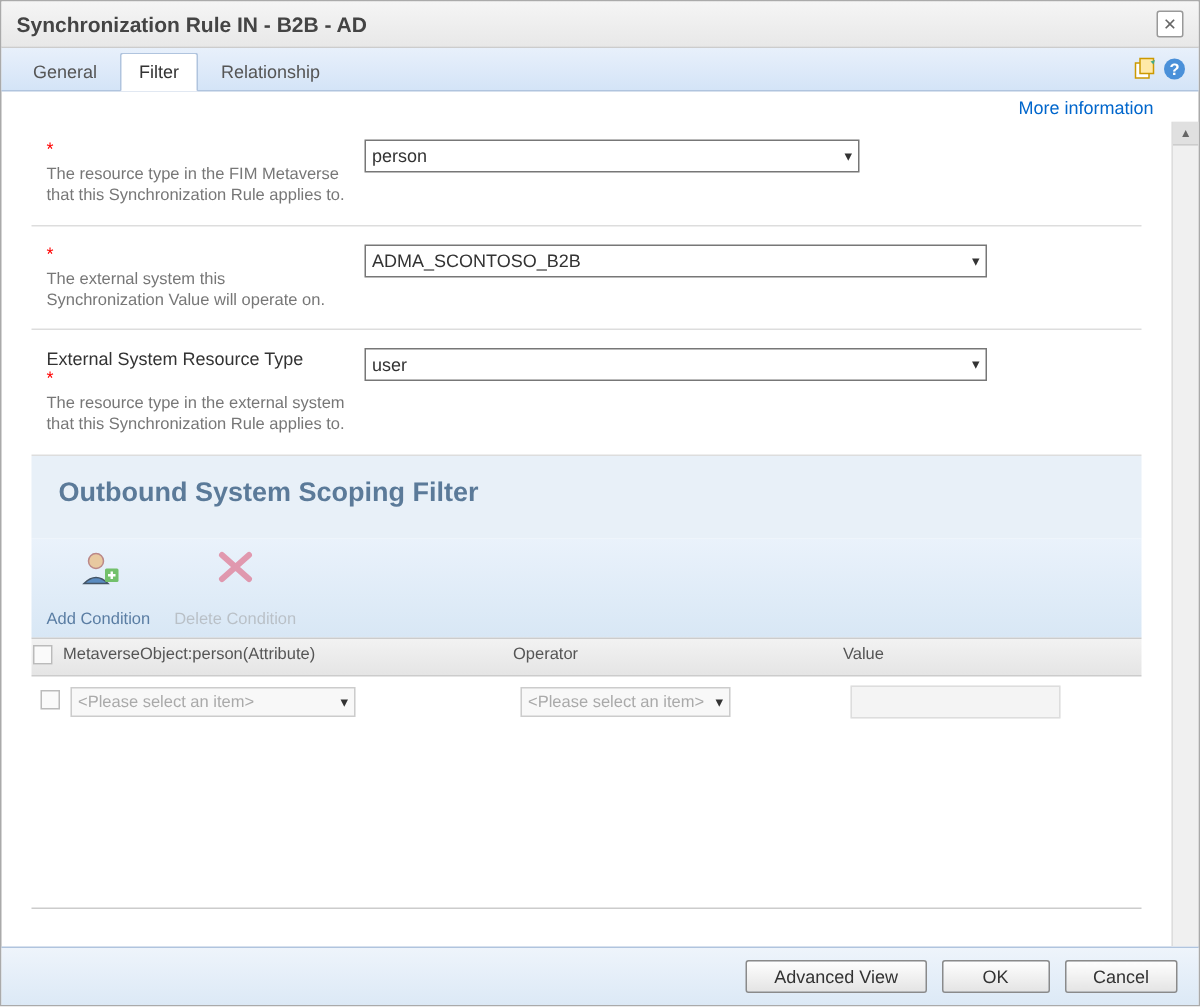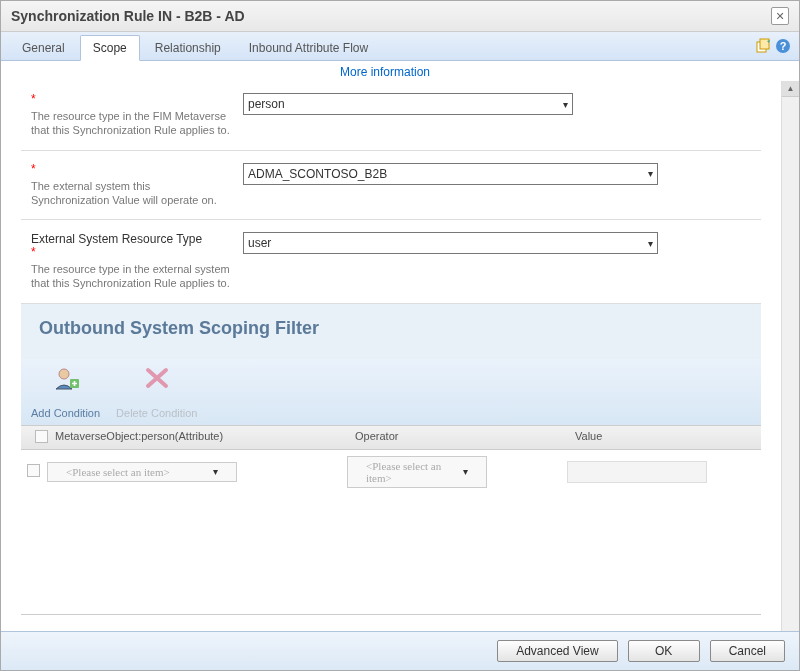--- a/index.html
+++ b/index.html
@@ -6,49 +6,49 @@
 body { font-family: "Segoe UI", Tahoma, sans-serif; font-size: 12px; color: #333; background: #fff; width: 800px; height: 671px; overflow: hidden; position: relative; }
 .dialog { border: 1px solid #aaa; width: 800px; height: 671px; display: flex; flex-direction: column; }
 .titlebar { background: linear-gradient(#f5f5f5, #e8e8e8); border-bottom: 1px solid #ccc; padding: 6px 10px; display: flex; justify-content: space-between; align-items: center; }
 .titlebar-title { font-weight: bold; font-size: 14px; color: #444; }
 .close-btn { width: 18px; height: 18px; border: 1px solid #999; border-radius: 2px; background: #fff; display: flex; align-items: center; justify-content: center; cursor: pointer; font-size: 11px; color: #666; }
 .tabstrip { background: linear-gradient(#e8f0fb, #d4e4f7); border-bottom: 1px solid #b0c4de; padding: 3px 8px 0 8px; display: flex; align-items: center; position: relative; }
 .tab { padding: 5px 12px; font-size: 12px; color: #555; cursor: pointer; border: 1px solid transparent; border-bottom: none; margin-right: 2px; }
 .tab.active { background: #fff; border: 1px solid #b0c4de; border-bottom: 1px solid #fff; margin-bottom: -1px; color: #333; border-radius: 2px 2px 0 0; }
 .tab-icons { margin-left: auto; display: flex; gap: 4px; align-items: center; padding-bottom: 3px; }
 .tab-icon { width: 16px; height: 16px; display: flex; align-items: center; justify-content: center; cursor: pointer; }
-.moreinfo { text-align: center; padding: 4px 30px 2px 0; }
+.moreinfo { text-align: right; padding: 4px 30px 2px 0; }
 .moreinfo a { color: #0066cc; font-size: 12px; text-decoration: none; cursor: pointer; }
 .content { flex: 1; overflow: hidden; display: flex; }
 .scroll-body { flex: 1; overflow-y: auto; padding: 0 20px 0 20px; }
 .scrollbar-space { width: 18px; background: #f0f0f0; border-left: 1px solid #ddd; position: relative; }
 .scroll-arrow-up { position: absolute; top: 0; left: 0; right: 0; height: 16px; background: #e0e0e0; border-bottom: 1px solid #ccc; display:flex; align-items:center; justify-content:center; font-size:8px; color:#666;}
 .field-row { display: flex; border-bottom: 1px solid #ddd; padding: 12px 10px 12px 10px; }
 .field-left { width: 200px; flex-shrink: 0; }
 .field-label { font-size: 12px; color: #333; }
 .req { color: red; display: block; line-height: 1; }
 .field-help { color: #777; font-size: 11px; margin-top: 4px; line-height: 1.3; }
 .field-right { flex: 1; padding-left: 12px; }
 .select { width: 330px; border: 1px solid #777; padding: 3px 4px; font-size: 12px; background: #fff; display: flex; justify-content: space-between; align-items: center; cursor: pointer; }
 .select.wide { width: 415px; }
 .chev { font-size: 10px; color: #333; }
 .section-title { font-size: 18px; font-weight: 600; color: #5b7a99; padding: 14px 18px 20px 18px; background: #e8f0f8; margin-top: 0; }
 .toolbar { background: linear-gradient(#eaf2fb, #d8e7f5); padding: 4px 8px 2px 8px; display: flex; gap: 12px; }
 .tool-btn { display: flex; flex-direction: column; align-items: center; gap: 16px; cursor: pointer; padding: 2px; }
 .tool-btn.disabled { opacity: 0.5; cursor: default; }
 .tool-label { font-size: 11px; color: #5a7da3; padding-bottom: 2px;}
 .tool-btn.disabled .tool-label { color: #999; }
-.grid-header { background: linear-gradient(#f2f2f2,#e5e5e5); border-top: 1px solid #ccc; border-bottom: 1px solid #ccc; display: flex; padding: 4px 14px; font-size: 11px; color: #555; }
+.grid-header { background: linear-gradient(#f2f2f2,#e5e5e5); border-top: 1px solid #ccc; border-bottom: 1px solid #ccc; display: flex; padding: 4px 1px; font-size: 11px; color: #555; }
 .grid-header .cb { width: 20px; }
 .grid-col1 { width: 300px; }
 .grid-col2 { width: 220px; }
 .grid-col3 { flex: 1; }
 .grid-row { display: flex; padding: 6px; align-items: center; }
 .grid-row .cb { width: 20px; }
-.mini-select { border: 1px solid #ccc; background: #f8f8f8; color: #aaa; font-size: 11px; padding: 3px 18px; display: flex; justify-content: space-between; align-items: center; width: 190px; margin-right: 10px; font-family: Liberation Serif, serif;}
+.mini-select { border: 1px solid #ccc; background: #f8f8f8; color: #aaa; font-size: 11px; padding: 3px 4px; display: flex; justify-content: space-between; align-items: center; width: 190px; margin-right: 10px;}
 .mini-select.op { width: 140px; }
 .mini-input { border: 1px solid #ddd; background: #f4f4f4; width: 140px; height: 22px; }
 .grid-area { border: 0; }
 .grid-spacer { height: 120px; }
 .grid-footer { border-top: 1px solid #ccc; padding: 6px 8px; display: flex; justify-content: flex-end; align-items: center; gap: 16px; font-size: 12px; color: #555; }
 .button-bar { background: linear-gradient(#eef4fb, #dce9f6); border-top: 1px solid #b0c4de; padding: 8px 14px; display: flex; justify-content: flex-end; gap: 10px; }
 .btn { border: 1px solid #8a8a8a; background: linear-gradient(#fefefe,#e4e4e4); padding: 3px 18px; font-size: 12px; cursor: pointer; border-radius: 2px; min-width: 72px; text-align: center; }
 .btn.wide { min-width: 96px; }
 .checkbox { width: 13px; height: 13px; border: 1px solid #bbb; background: #fafafa; display: inline-block; }
 svg { display: block; }
@@ -60,23 +60,22 @@
 
   <div class="titlebar">
     <span class="titlebar-title">Synchronization Rule IN - B2B - AD</span>
     <div class="close-btn">
       <span>✕</span>
     </div>
   </div>
 
   <div class="tabstrip">
     <div class="tab">General</div>
-    <div class="tab active">Scope</div>
+    <div class="tab active">Filter</div>
     <div class="tab">Relationship</div>
-    <div class="tab">Inbound Attribute Flow</div>
     <div class="tab-icons">
       <div class="tab-icon">
         <svg width="16" height="16">
             <rect x="2" y="4" width="9" height="10" fill="#fff" stroke="#c90"></rect>
             <rect x="5" y="1" width="9" height="10" fill="#ffe9a8" stroke="#c90"></rect>
             <path d="M12 3 L15 2 L14 5 Z" fill="#4a8"></path>
           </svg>
       </div>
       <div class="tab-icon">
         <svg width="16" height="16">

